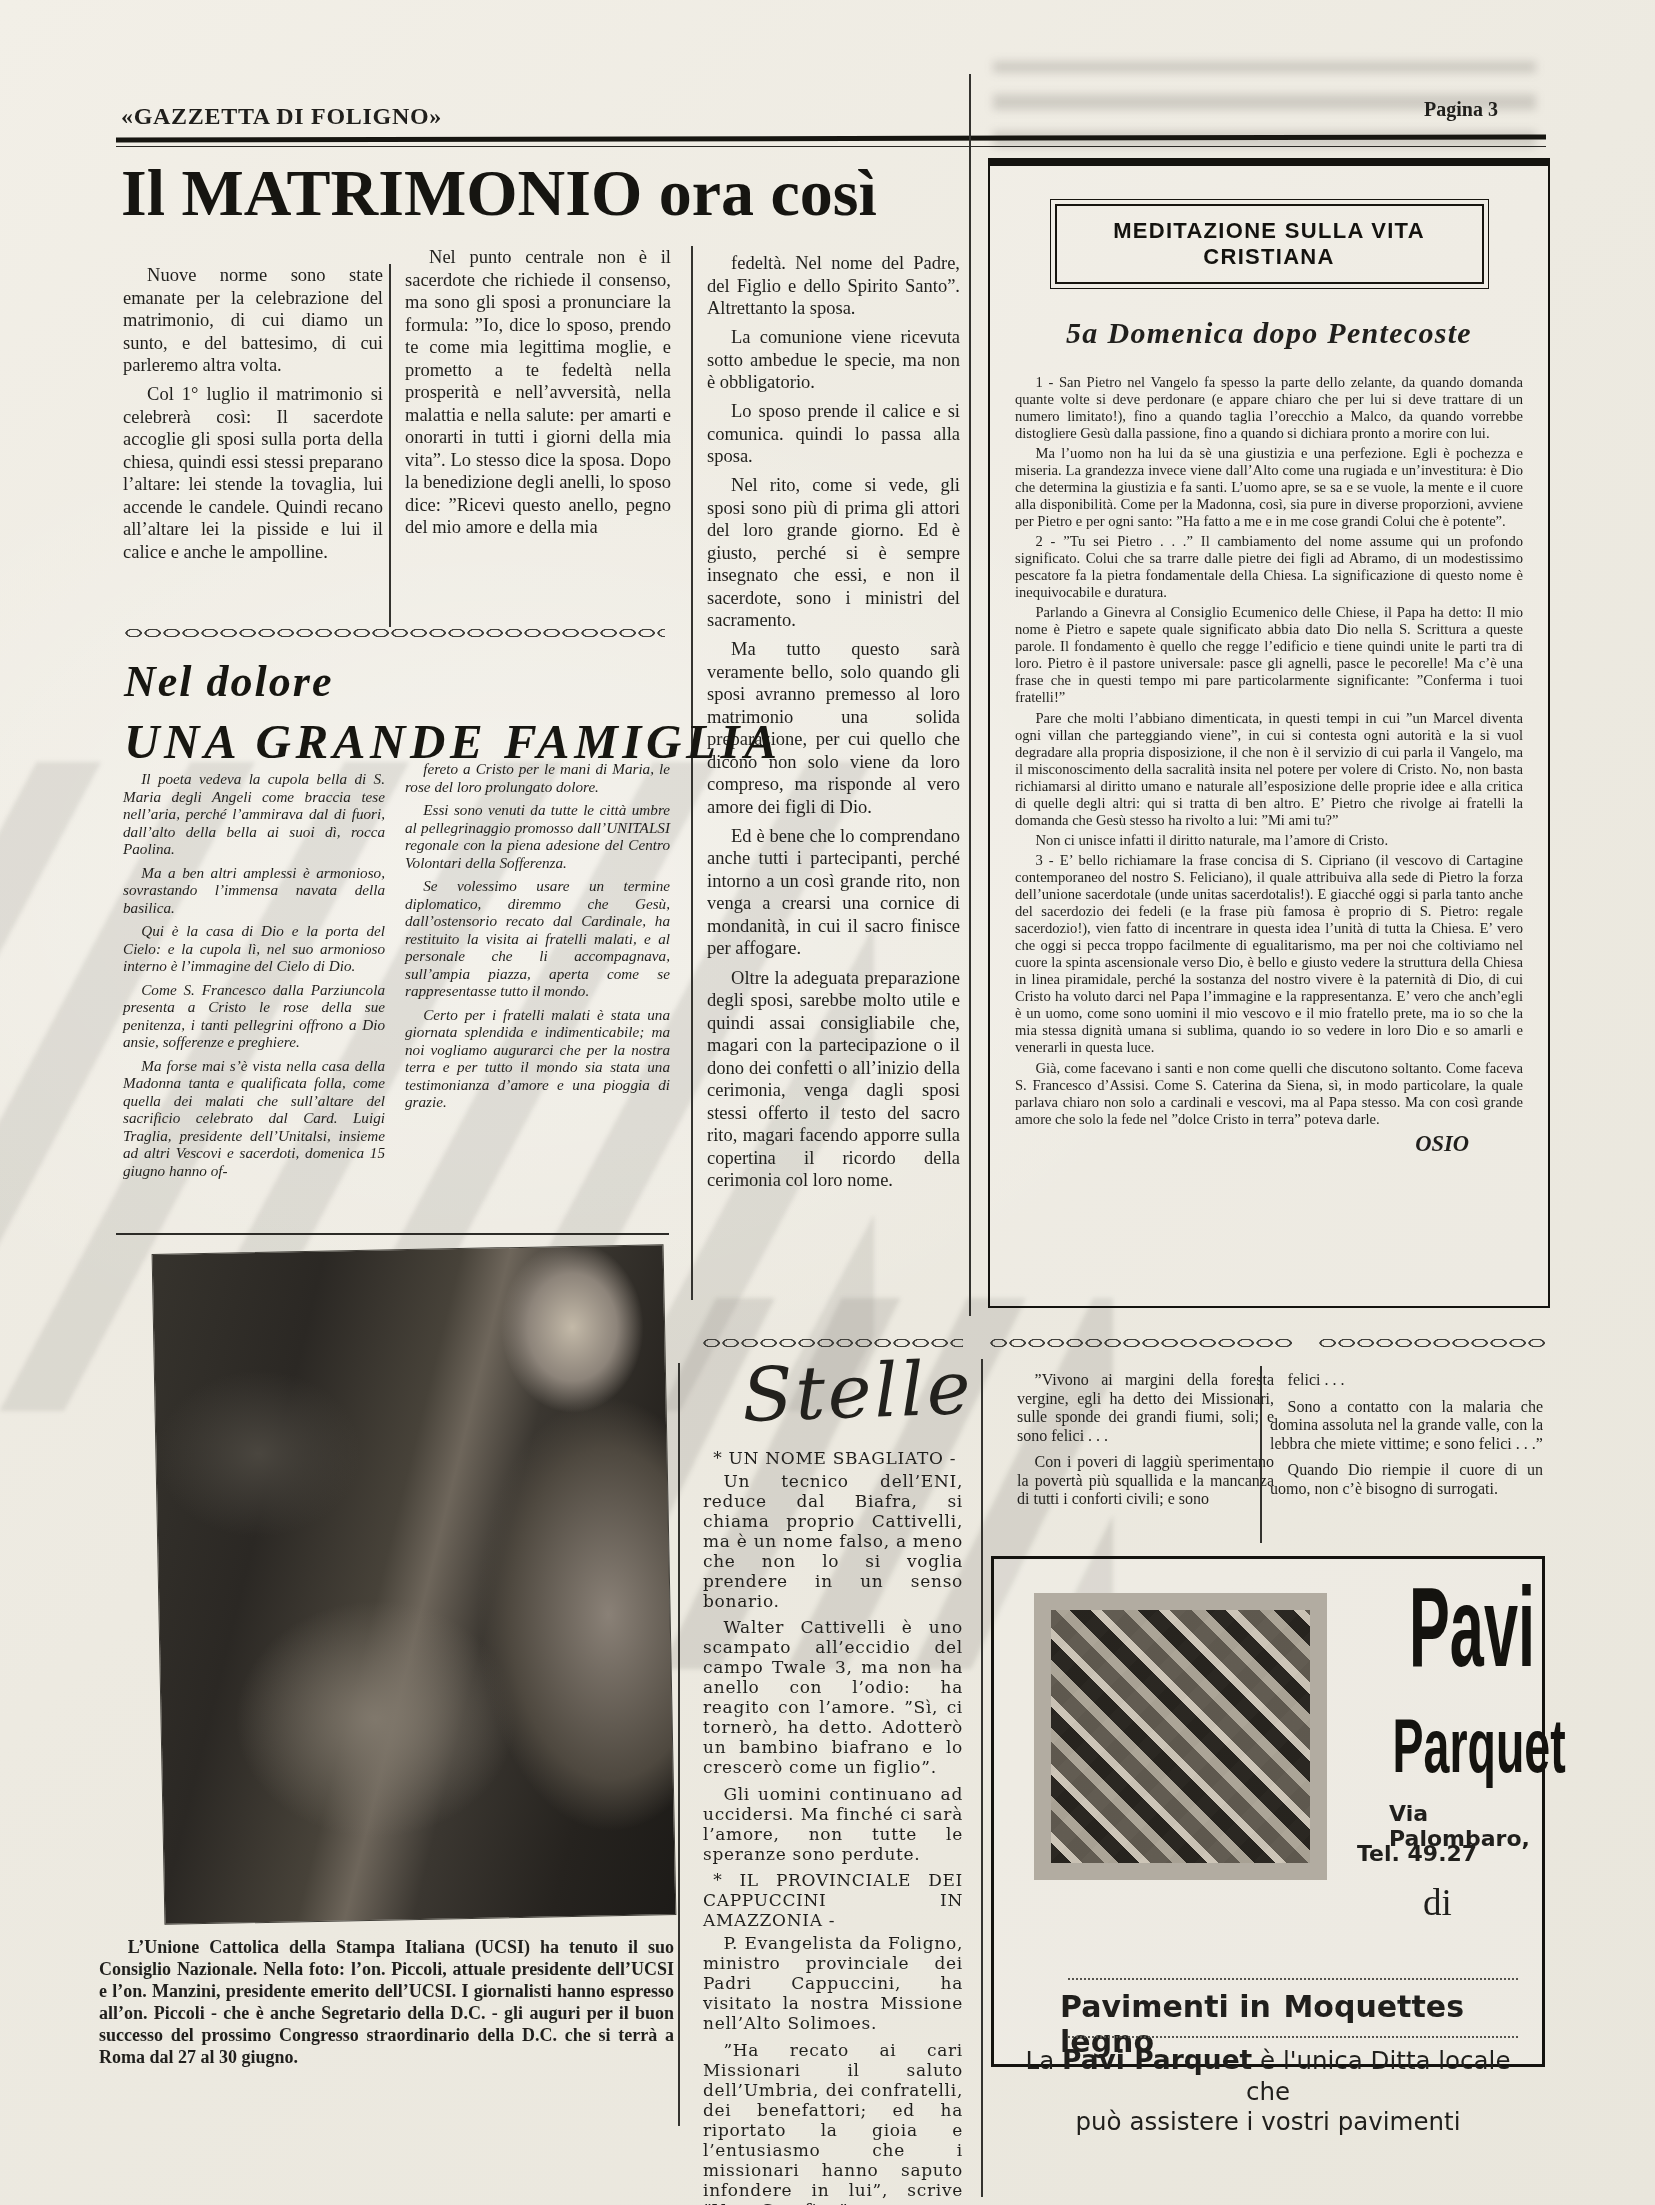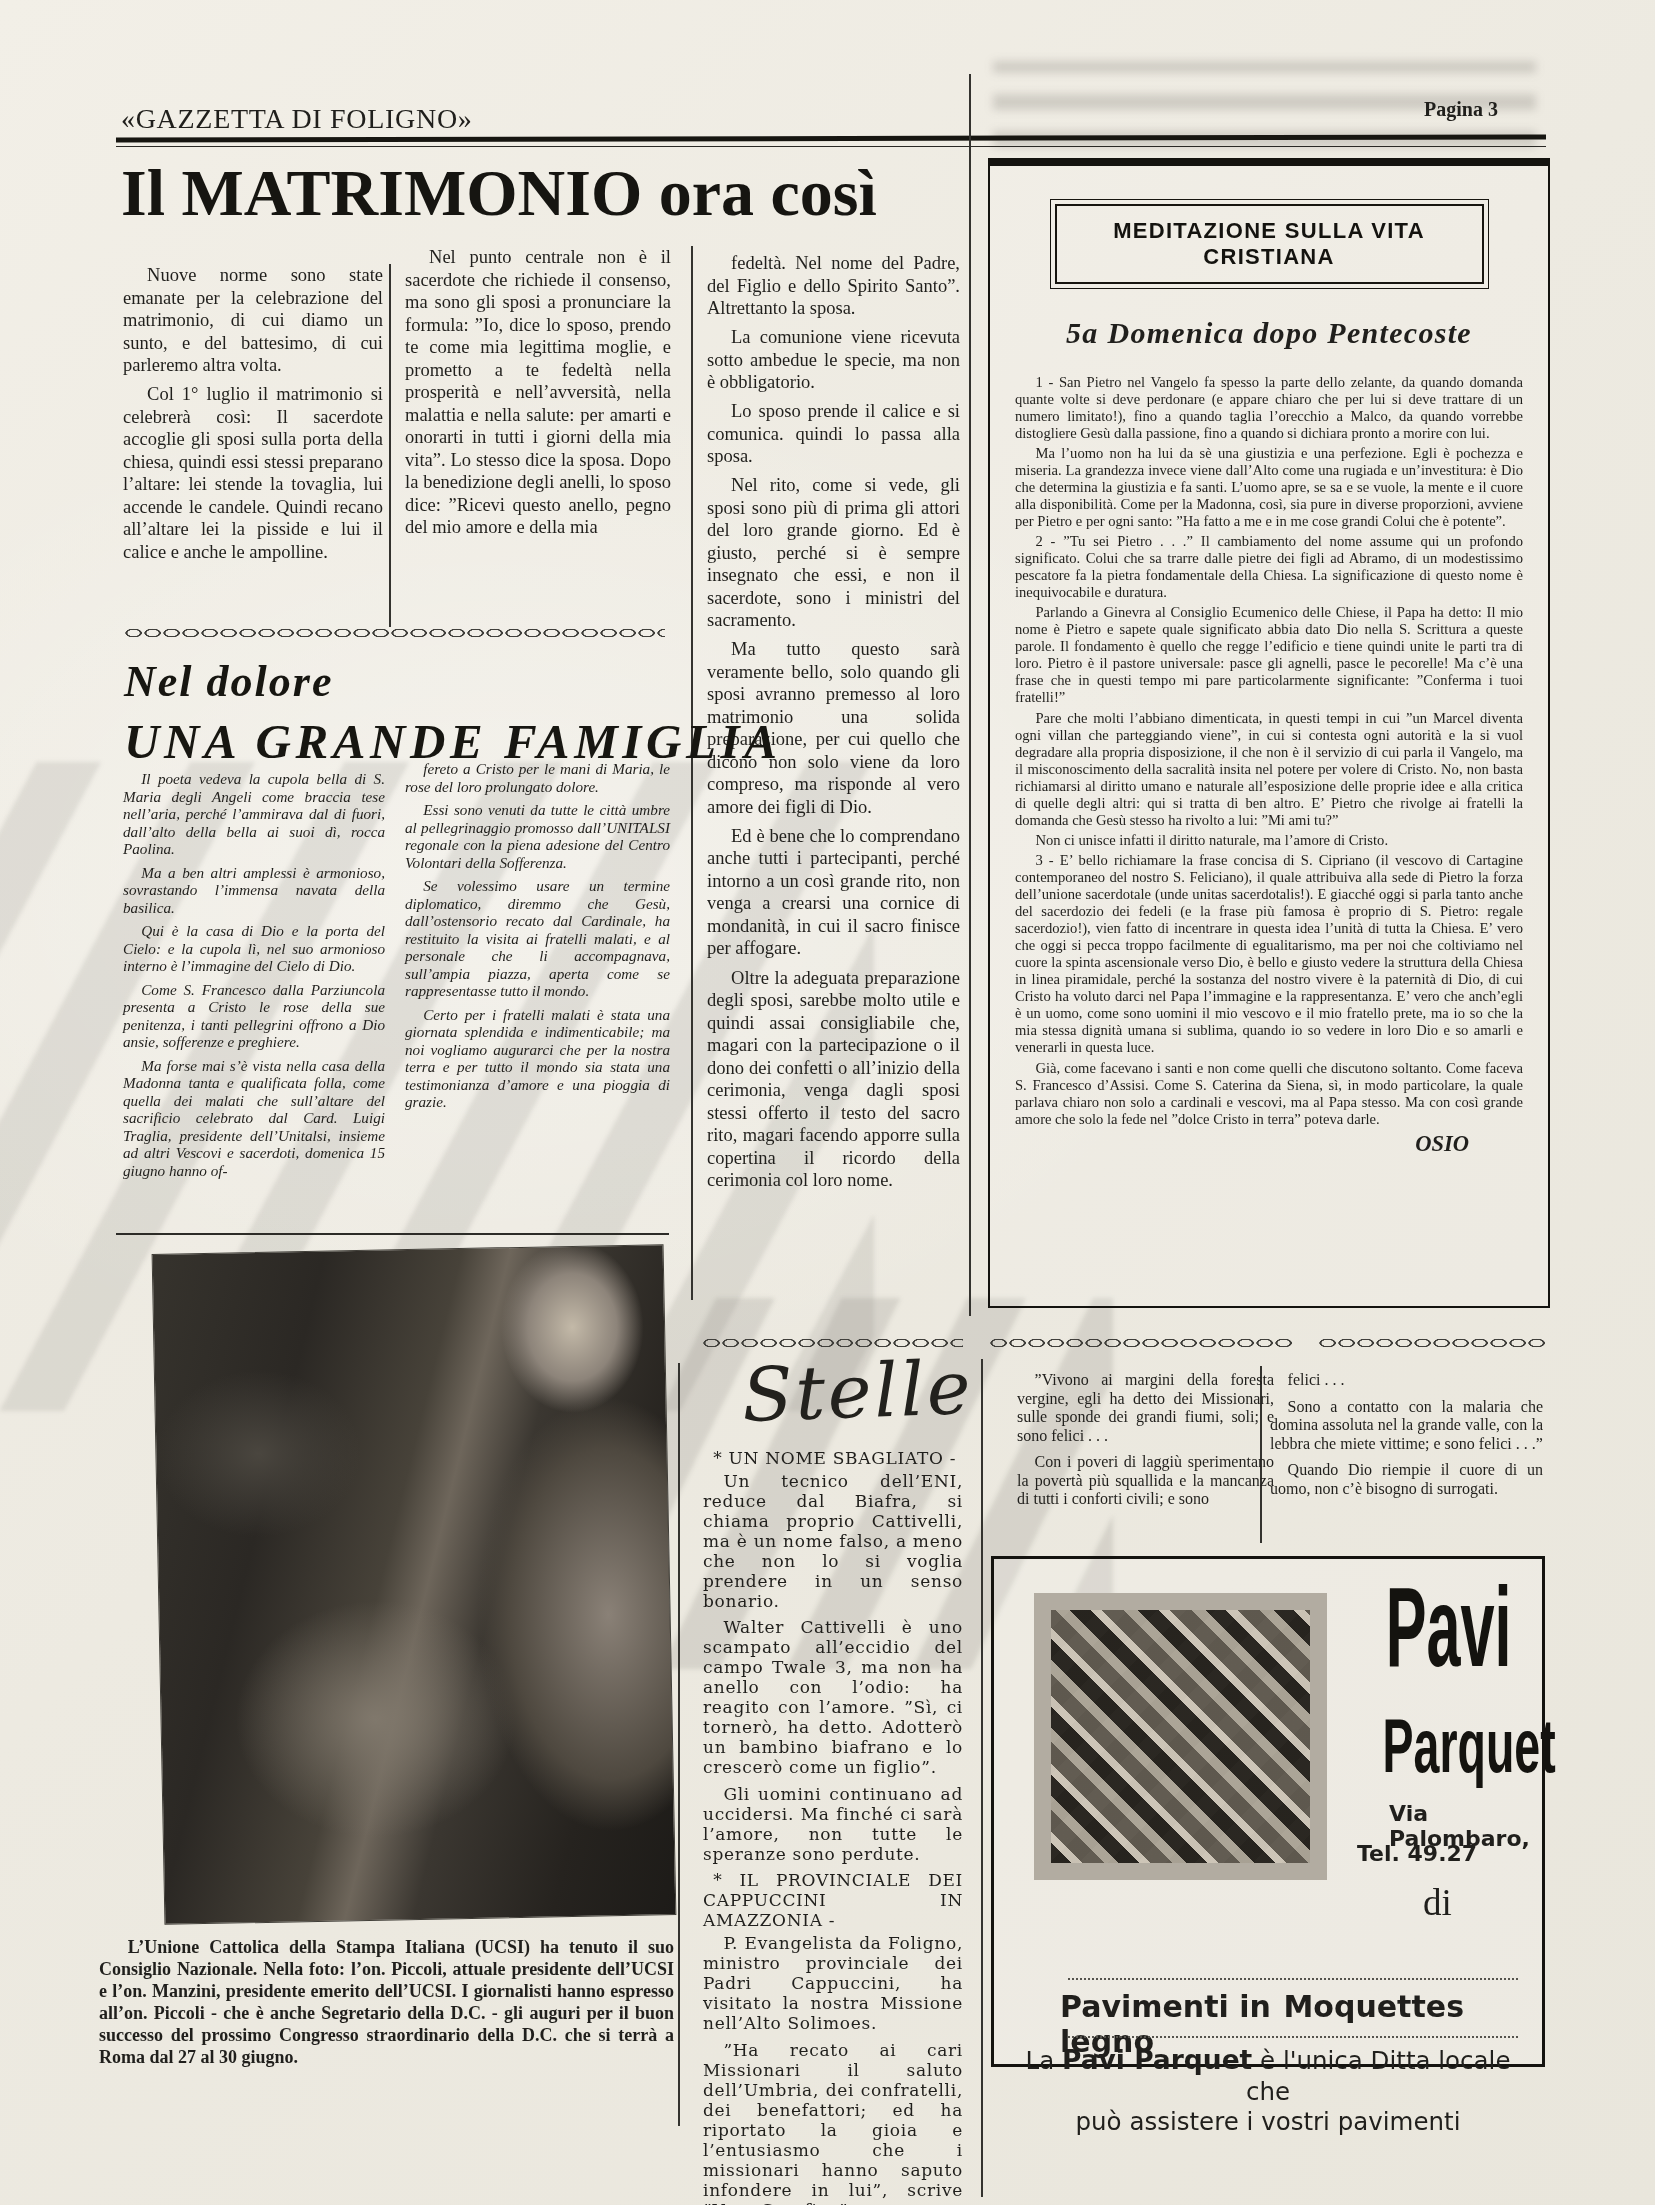--- a/index.html
+++ b/index.html
@@ -14,21 +14,21 @@
   .smudge.a{left:-53px;top:762px;width:927px;height:649px;
     background:repeating-linear-gradient(118deg,transparent 0 79px,rgba(125,123,117,.16) 79px 136px);
     filter:blur(2px);}
   .smudge.b{left:649px;top:1298px;width:464px;height:371px;
     background:repeating-linear-gradient(116deg,transparent 0 60px,rgba(130,128,122,.20) 60px 113px);
     filter:blur(2px);}
   .ghost{left:993px;top:61px;width:543px;height:86px;
     background:repeating-linear-gradient(0deg,rgba(70,66,60,.18) 0 16px,transparent 16px 37px);
     filter:blur(4px);}
   
-  .masthead{left:121px;top:103px;font-weight:normal;font-size:28px;letter-spacing:0.7px;}
+  .masthead{left:121px;top:103px;font-weight:bold;font-size:24px;letter-spacing:0.7px;}
   .pageno{left:1424px;top:98px;font-weight:bold;font-size:20px;}
   .rule-top{left:116px;top:136px;width:1430px;height:5.3px;background:#171611;transform:rotate(-.12deg);}
   .rule-top2{left:116px;top:146px;width:1430px;height:1.3px;background:#2a2925;}
   
   .headline{left:121px;top:155px;width:854px;font-weight:bold;font-size:66px;
     letter-spacing:0px;white-space:nowrap;color:#161511;}
   
   .vr{width:2px;background:#34332f;}
   .vrA{left:389px;top:264px;height:363px;}
   .vrB{left:691px;top:246px;height:1054px;}
@@ -90,21 +90,21 @@
   .mcol{text-align:justify;font-size:16px;line-height:18.5px;}
   .mcol p{margin:0 0 8px 0;text-indent:1.1em;}
   .m1{left:992px;top:1371px;width:257px;margin-left:25px;}
   .m2{left:1270px;top:1371px;width:273px;}
   
   .adbox{left:991px;top:1556px;width:548px;height:505px;border:3.3px solid #14130f;background:rgba(255,255,255,.15);}
   .parquet{position:absolute;left:40px;top:34px;width:293px;height:287px;
     border:17px solid #b2aca1;box-sizing:border-box;background:
       repeating-linear-gradient(45deg,rgba(32,29,24,.92) 0 14.6px,rgba(208,200,186,.92) 14.6px 22.5px,rgba(92,86,76,.92) 22.5px 38px,rgba(172,165,151,.92) 38px 48px),
       repeating-linear-gradient(-45deg,rgba(25,22,18,.35) 0 20px,transparent 20px 41px),#a9a399;}
-  .brand{position:absolute;left:326px;top:4px;width:212px;
+  .brand{position:absolute;left:336px;top:4px;width:212px;text-align:center;
     font-family:"Liberation Sans",sans-serif;font-weight:bold;color:#14130f;padding-left:36px;}
   .brand .b1{font-size:85px;transform:scale(.72,1.32);transform-origin:center top;white-space:nowrap;}
   .brand .b2{font-size:62px;margin-top:41px;transform:scale(.75,1.22);transform-origin:center top;white-space:nowrap;}
   .ad-addr{position:absolute;left:395px;top:242px;font-family:"DejaVu Sans",sans-serif;font-weight:bold;font-size:22px;}
   .ad-tel{position:absolute;left:363px;top:282px;font-family:"DejaVu Sans",sans-serif;font-weight:bold;font-size:22px;}
   .ad-di{position:absolute;left:429px;top:322px;font-size:37px;}
   .ad-owner{position:absolute;left:103px;right:28px;top:363px;display:flex;justify-content:space-between;
     font-size:33px;letter-spacing:3.3px;}
   .ad-dot1{position:absolute;left:74px;right:24px;top:419px;border-top:2px dotted #55534d;}
   .ad-prod{position:absolute;left:66px;right:78px;top:430px;display:flex;justify-content:space-between;

